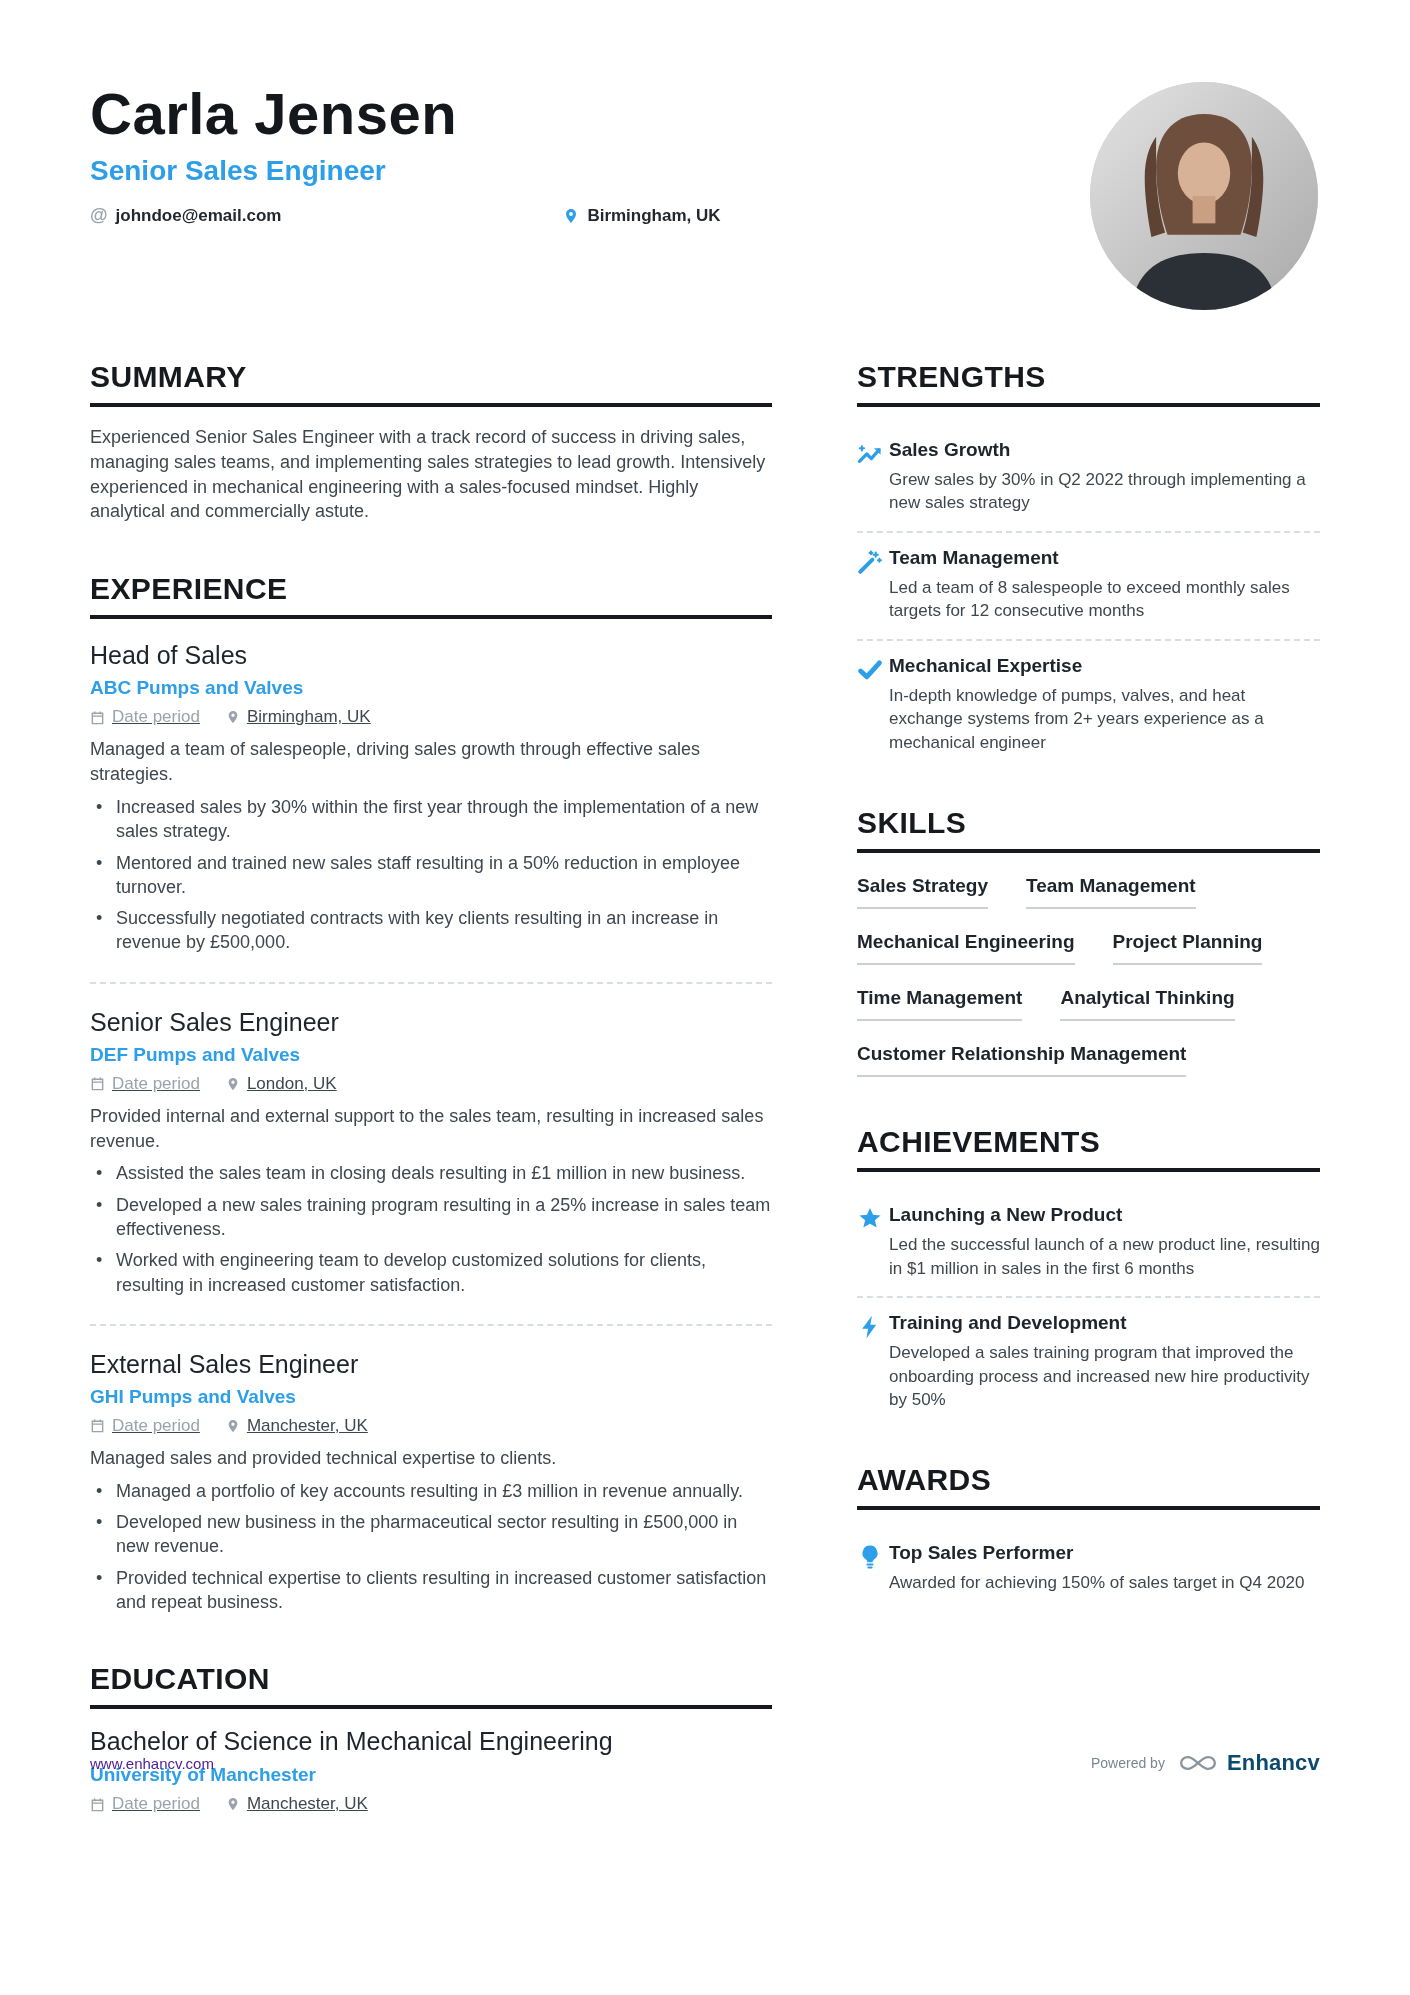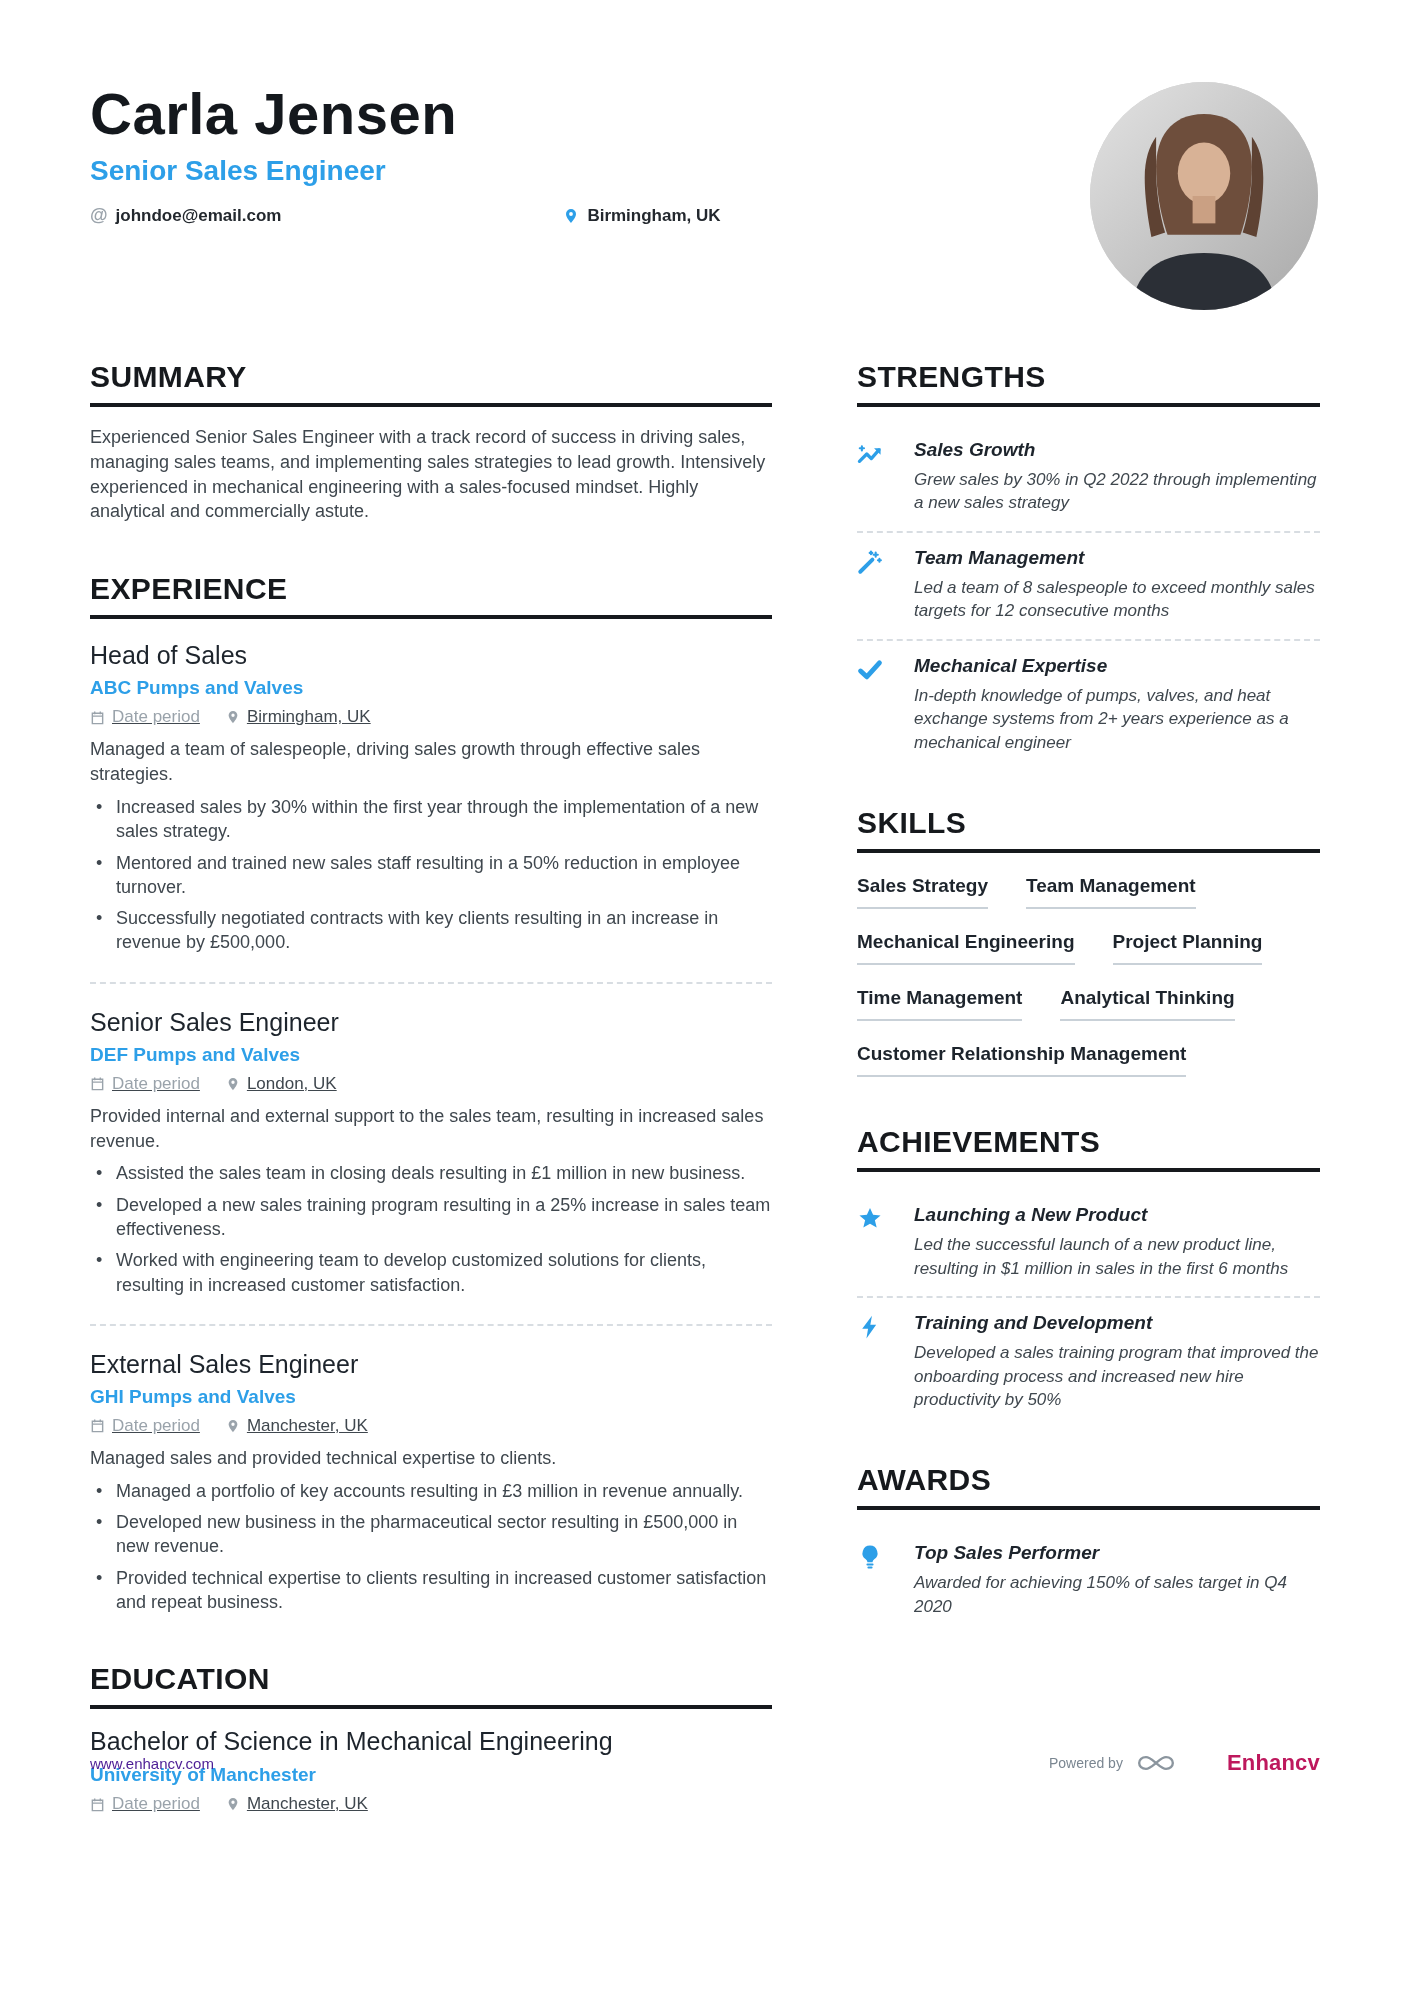--- a/index.html
+++ b/index.html
@@ -57,21 +57,21 @@
     position: relative; padding-left: 26px; font-size: 18px; line-height: 1.35;
     color: #3f474e; margin-bottom: 7px;
   }
   .bullets li::before { content: "•"; position: absolute; left: 6px; top: 0; color: #3f474e; }
 
   
   .degree { font-size: 25px; font-weight: 500; color: #1d242c; }
   .school { font-size: 19px; font-weight: 700; color: #2d9fe8; margin-top: 8px; }
 
   
-  .rc-item { display: flex; gap: 25px; padding: 14px 0 16px 0; border-bottom: 2px dashed #d8dde2; font-style: italic; }
+  .rc-item { display: flex; gap: 0; padding: 14px 0 16px 0; border-bottom: 2px dashed #d8dde2; }
   .rc-item.last { border-bottom: none; padding-bottom: 4px; }
   .rc-icon { flex: 0 0 32px; width: 32px; color: #2d9fe8; padding-top: 2px; }
   .rc-title { font-size: 19px; font-weight: 700; color: #1d242c; margin-bottom: 7px; }
   .rc-text { font-size: 17px; line-height: 1.38; color: #3f474e; }
 
   
   .skills-wrap { display: flex; flex-wrap: wrap; column-gap: 38px; row-gap: 22px; padding-top: 4px; }
   .skill-tag {
     font-size: 19px; font-weight: 700; color: #1d242c;
     padding-bottom: 10px; border-bottom: 2px solid #c9d1d8;
@@ -79,21 +79,21 @@
 
   
   .footer {
     position: absolute; left: 90px; right: 90px; bottom: 86px;
     display: flex; justify-content: space-between; align-items: center;
   }
   .footer-site { font-size: 15px; color: #4c1d95; }
   .powered { display: flex; align-items: center; gap: 12px; }
   .powered-by { font-size: 14px; color: #7a8691; }
   .brand { display: flex; align-items: center; gap: 8px; color: #8b959e; }
-  .brand-name { font-size: 22px; font-weight: 600; color: #be185d; letter-spacing: 0.2px; margin-left: 42px; }
+  .brand-name { font-size: 22px; font-weight: 600; color: #0c4a6e; letter-spacing: 0.2px; }
 </style>
 </head>
 <body>
 
 <div class="page">
 
   <div class="header">
     <div class="name">Carla Jensen</div>
     <div class="job-headline">Senior Sales Engineer</div>
     <div class="contact-row">

